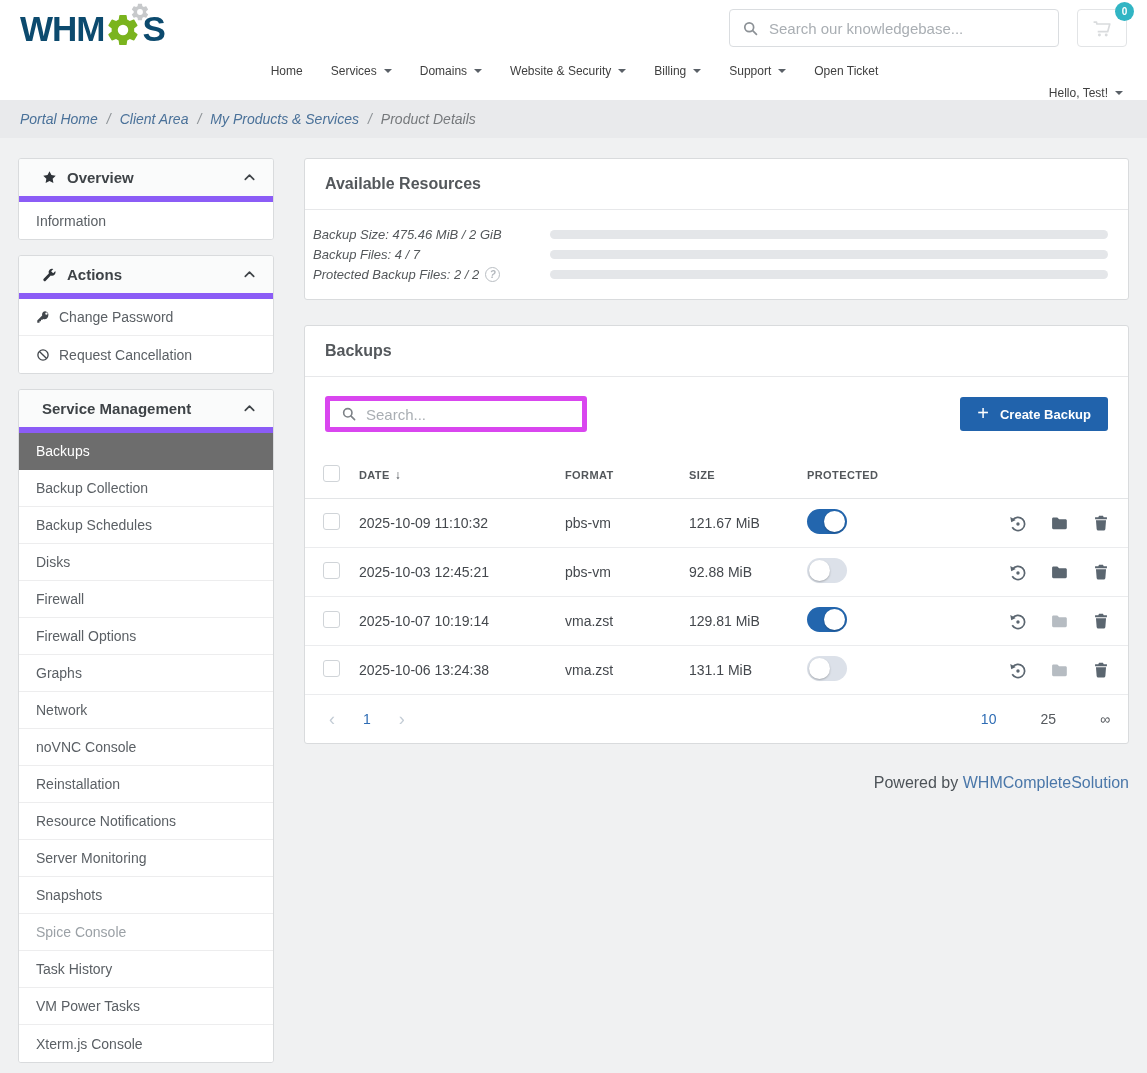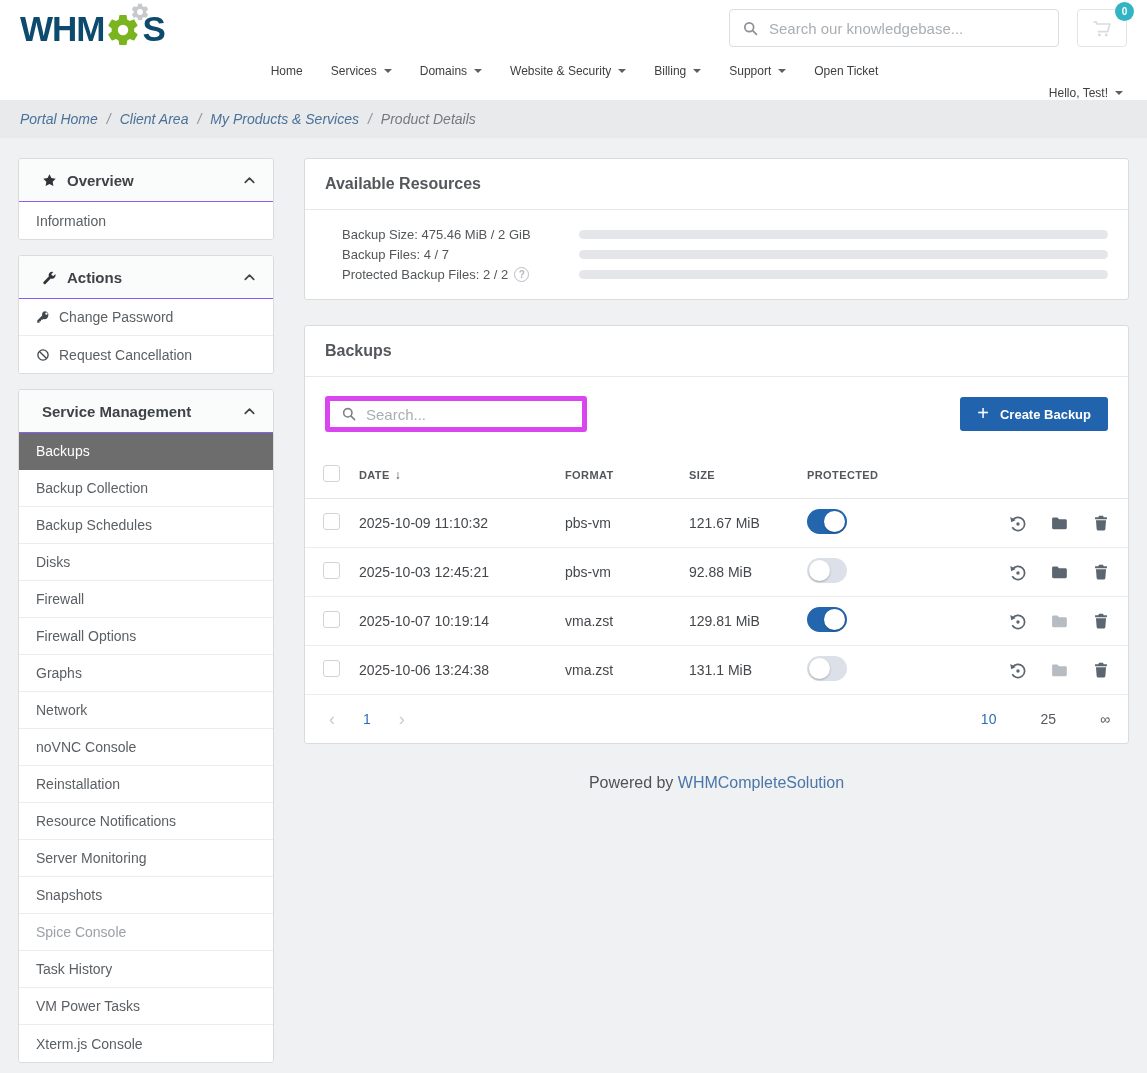--- a/index.html
+++ b/index.html
@@ -33,31 +33,31 @@
   .crumbbar { height:38px; background:#e9eaec; display:flex; align-items:center; padding:0 20px; font-size:14px; color:#76797c;font-style:italic; }
   .crumb-link { color:#4a7199; text-decoration:none; cursor:pointer; }
   .crumb-sep { margin:0 9px; color:#8f9498; }
   
   .content { display:flex; padding:20px 18px 0 18px; align-items:flex-start; }
   .sidebar { width:256px; flex:none; margin-right:30px; }
   .main { flex:1; }
   .panel { background:#fff; border:1px solid #d9dbdd; border-radius:3px; overflow:hidden; }
   
   .side-panel { margin-bottom:15px; }
-  .side-head { display:flex; align-items:center; height:43px; padding:0 16px 0 23px; background:#fafbfb; border-bottom:1px solid #8b5cf6; font-size:15px; font-weight:bold; color:#3e4347; cursor:pointer; }
+  .side-head { display:flex; align-items:center; height:43px; padding:0 16px 0 23px; background:#fafbfb; border-bottom:6px solid #8b5cf6; font-size:15px; font-weight:bold; color:#3e4347; cursor:pointer; }
   .side-head .hicon { display:flex; margin-right:10px; color:#2f3439; }
   .side-head .chev { margin-left:auto; color:#3e4347; display:flex; }
   .side-item { display:flex; align-items:center; height:37px; padding:0 16px 0 17px; border-bottom:1px solid #ededee; font-size:14px; color:#5b6065; cursor:pointer; background:#fff; }
   .side-item:last-child { border-bottom:none; }
   .side-item .iicon { display:flex; margin-right:9px; color:#42474c; }
   .side-item.active { background:#6d6d6d; color:#fff; border-bottom-color:#6d6d6d; }
   .side-item.muted { color:#9ba1a6; }
   
   .panel-head-main { height:51px; display:flex; align-items:center; padding:0 20px; border-bottom:1px solid #e7e8ea; font-size:16px; font-weight:bold; color:#54585c; }
-  .res-body { padding:14px 20px 15px 37px; }
+  .res-body { padding:14px 20px 15px 8px;font-style:italic; }
   .res-row { display:flex; align-items:center; height:20px; }
   .res-label { width:237px; flex:none; font-size:13px; color:#53575a; display:flex; align-items:center; gap:6px; }
   .help-badge { width:15px; height:15px; border:1.5px solid #b9bec3; border-radius:50%; color:#b2b7bc; font-size:10px; font-weight:bold; display:inline-flex; align-items:center; justify-content:center; flex:none; }
   .bar-track { flex:1; height:9px; background:#e4e6e9; border-radius:5px; overflow:hidden; }
   .bar-fill { height:100%; background:#2c6dae; border-radius:5px; }
   
   .backups-panel { margin-top:25px; }
   .toolbar { display:flex; align-items:center; padding:19px 20px; }
   .tbl-search { width:262px; height:36px; border:5px solid #d946ef; border-radius:3px; display:flex; align-items:center; padding:0 11px; gap:9px; background:#fff; }
   .tbl-search svg { color:#7d8287; flex:none; }
@@ -78,21 +78,21 @@
   .act { display:flex; cursor:pointer; color:#5b6670; }
   .act.disabled { color:#b6bcc2; cursor:default; }
   
   .pager { height:48px; display:flex; align-items:center; padding:0 18px; font-size:14px; }
   .pg-chev { color:#c3ccd5; font-size:18px; padding:0 6px; cursor:pointer; line-height:1; }
   .pg-num { color:#2e6cb4; margin:0 22px; cursor:pointer; }
   .pg-sizes { margin-left:auto; display:flex; align-items:center; gap:44px; }
   .pg-size { color:#55595e; cursor:pointer; }
   .pg-size.active { color:#2e6cb4; }
   
-  .footer { text-align:center; margin:30px 0 40px 0; font-size:16px; color:#4d5358; }
+  .footer { text-align:right; margin:30px 0 40px 0; font-size:16px; color:#4d5358; }
   .footer a { color:#4a77a9; text-decoration:none; cursor:pointer; }
 </style>
 </head>
 <body>
 
 <header class="topbar">
   <div class="logo">
     <span>WHM</span>
     <span class="gearwrap">
       <svg class="biggear" width="36" height="36" viewBox="0 0 24 24">

